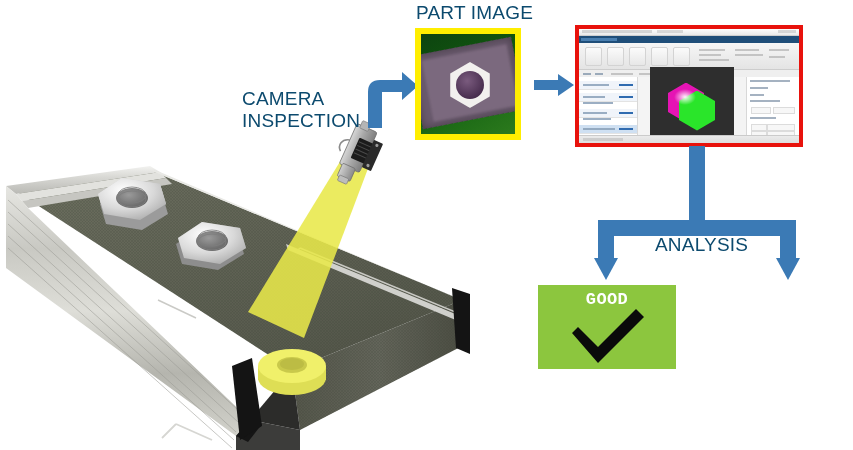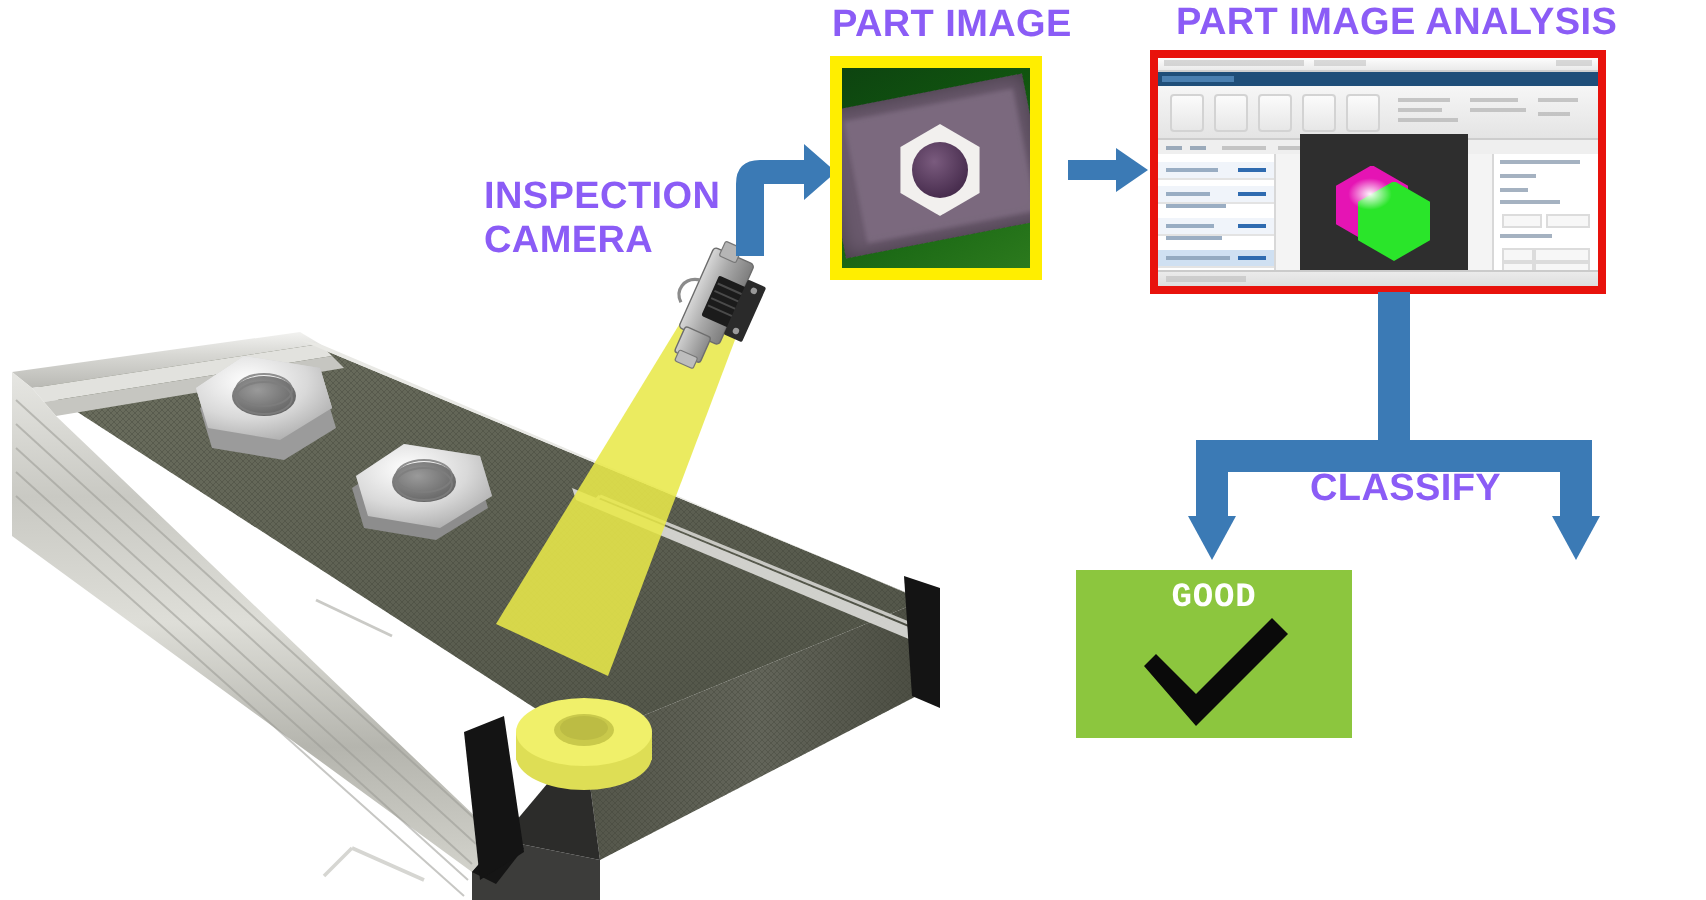--- a/index.html
+++ b/index.html
@@ -2,21 +2,21 @@
 <html><head>
 <meta charset="utf-8">
 <style>
   html,body{margin:0;padding:0;background:#ffffff;}
   body{width:853px;height:450px;position:relative;overflow:hidden;
        font-family:"Liberation Sans","DejaVu Sans",sans-serif;}
   .stage{position:absolute;left:0;top:0;width:853px;height:450px;}
   .abs{position:absolute;}
 
   
-  .label{color:#8b5cf6;font-weight:700;letter-spacing:.2px;white-space:nowrap;}
+  .label{color:#0c4a6e;font-weight:400;letter-spacing:.2px;white-space:nowrap;}
   #lbl-part-image{left:416px;top:2px;font-size:19px;}
   #lbl-analysis{left:588px;top:1px;font-size:19px;}
   #lbl-inspection{left:242px;top:88px;font-size:19px;line-height:22px;}
   #lbl-classify{left:655px;top:234px;font-size:19px;}
 
   
   #part-image-frame{left:415px;top:28px;width:106px;height:112px;
       background:#ffee00;border:0;box-sizing:border-box;padding:6px;}
   #part-image-photo{position:relative;width:100%;height:100%;overflow:hidden;
       background:#0f3d12;}
@@ -259,22 +259,22 @@
 
         <path d="M18,26 C10,28 9,36 14,40" stroke="#8b8b8b" stroke-width="1.6" fill="none"></path>
 
         <rect x="21" y="50" width="14" height="14" rx="1.5" fill="url(#lensG)" stroke="#6e6e6e" stroke-width="0.7"></rect>
         <rect x="23" y="62" width="10" height="6" rx="1" fill="#bdbdbd" stroke="#777" stroke-width="0.6"></rect>
       </g>
     </svg>
   </div>
 
   <div class="abs label" id="lbl-inspection">
+    <div>CAMERA</div>
     <div>INSPECTION</div>
-    <div>CAMERA</div>
   </div>
 
   <div class="abs" style="left:358px;top:70px;width:62px;height:58px;">
     <svg width="62" height="58" viewBox="0 0 62 58">
       <path class="blue-fill" d="M10,58 L10,22 Q10,10 22,10 L44,10 L44,2 L60,16 L44,30 L44,22 L24,22 L24,58 Z"></path>
     </svg>
   </div>
 
   <div class="abs label" id="lbl-part-image">PART IMAGE</div>
 
@@ -289,21 +289,20 @@
       </div>
     </div>
   </div>
 
   <div class="abs" style="left:534px;top:74px;width:40px;height:22px;">
     <svg width="40" height="22" viewBox="0 0 40 22">
       <path class="blue-fill" d="M0,6 L24,6 L24,0 L40,11 L24,22 L24,16 L0,16 Z"></path>
     </svg>
   </div>
 
-  <div class="abs label" id="lbl-analysis">PART IMAGE ANALYSIS</div>
 
   <div class="abs" id="analysis-frame">
     <div class="win">
 
       <div class="win-title">
         <span class="tt"></span>
         <span class="tb"></span>
         <span class="tc"></span>
       </div>
 
@@ -396,21 +395,21 @@
       <rect class="blue-fill" x="8" y="74" width="198" height="16"></rect>
 
       <rect class="blue-fill" x="8" y="74" width="16" height="44"></rect>
       <polygon class="blue-fill" points="4,112 28,112 16,134"></polygon>
 
       <rect class="blue-fill" x="190" y="74" width="16" height="44"></rect>
       <polygon class="blue-fill" points="186,112 210,112 198,134"></polygon>
     </svg>
   </div>
 
-  <div class="abs label" id="lbl-classify">CLASSIFY</div>
+  <div class="abs label" id="lbl-classify">ANALYSIS</div>
 
   <div class="abs" id="good-box">
     <div class="res-label">GOOD</div>
     <div class="res-mark">
       <svg width="86" height="56" viewBox="0 0 86 56">
         <path d="M8,26 L14,20 L34,40 L72,2 L80,10 L34,56 Z" fill="#0a0a0a"></path>
       </svg>
     </div>
   </div>
 

